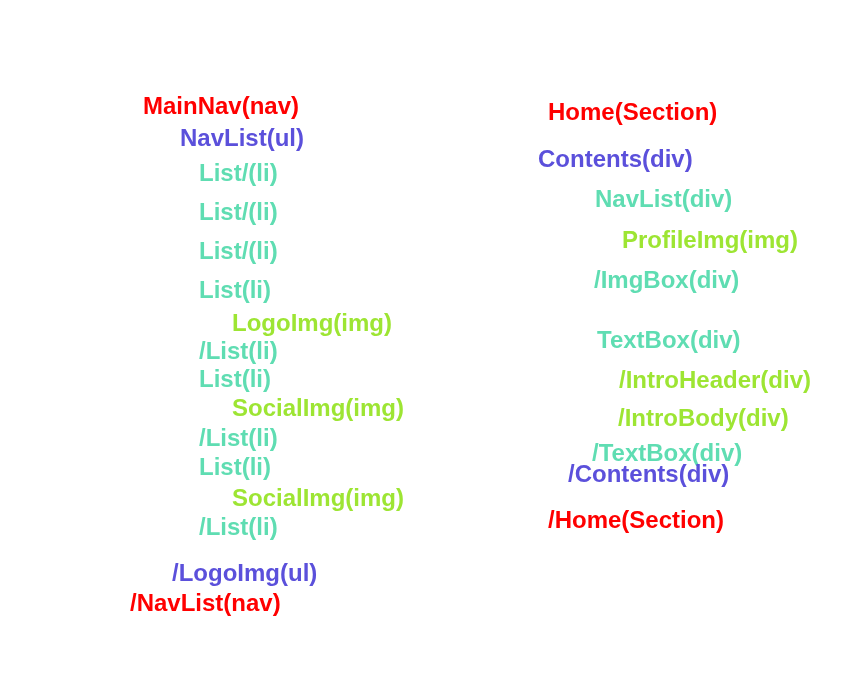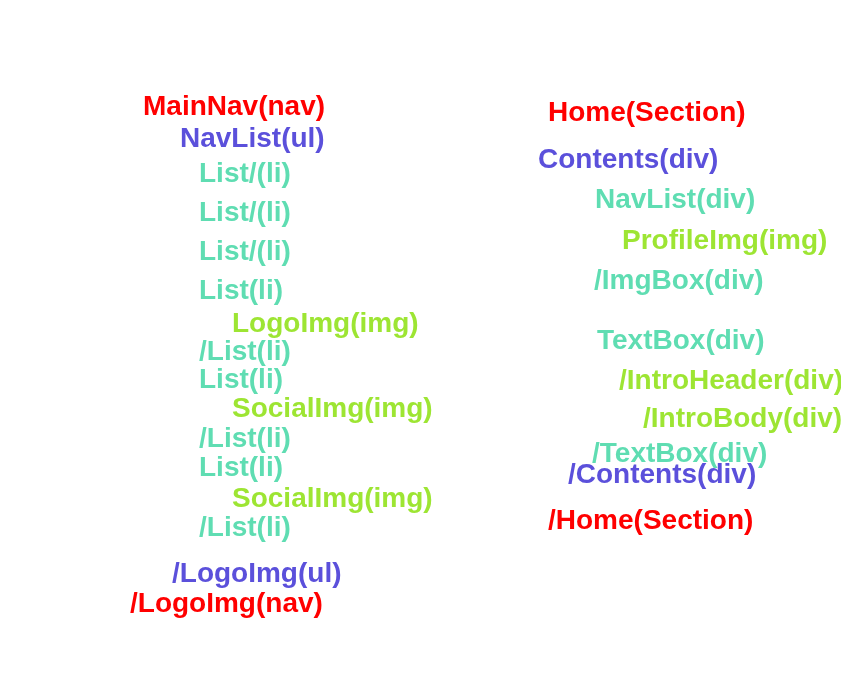--- a/index.html
+++ b/index.html
@@ -14,21 +14,21 @@
     background: var(--background, #ffffff);
     font-family: "Liberation Sans", sans-serif;
   }
   .diagram {
     position: absolute;
     inset: 0;
   }
   .node {
     position: absolute;
     font-weight: 700;
-    font-size: 28px;
+    font-size: 24px;
     line-height: 24px;
     white-space: pre;
     text-align: right;
   }
   .sec  { color: var(--level-section,   #ff0000); }
   .cont { color: var(--level-container, #5b50db); }
   .box  { color: var(--level-box,       #5fddb2); }
   .leaf { color: var(--level-leaf,      #9de533); }
 </style>
 </head>
@@ -45,30 +45,30 @@
     <div class="node box" style="left:199px;top:278px">List(li)</div>
     <div class="node leaf" style="left:232px;top:311px">LogoImg(img)</div>
     <div class="node box" style="left:199px;top:339px">/List(li)</div>
     <div class="node box" style="left:199px;top:367px">List(li)</div>
     <div class="node leaf" style="left:232px;top:396px">SocialImg(img)</div>
     <div class="node box" style="left:199px;top:426px">/List(li)</div>
     <div class="node box" style="left:199px;top:455px">List(li)</div>
     <div class="node leaf" style="left:232px;top:486px">SocialImg(img)</div>
     <div class="node box" style="left:199px;top:515px">/List(li)</div>
     <div class="node cont" style="left:172px;top:561px">/LogoImg(ul)</div>
-    <div class="node sec" style="left:130px;top:591px">/LogoImg(nav)</div>
+    <div class="node sec" style="left:130px;top:591px">/NavList(nav)</div>
   </div>
 
   <div>
     <div class="node sec" style="left:548px;top:100px">Home(Section)</div>
     <div class="node cont" style="left:538px;top:147px">Contents(div)</div>
     <div class="node box" style="left:595px;top:187px">NavList(div)</div>
     <div class="node leaf" style="left:622px;top:228px">ProfileImg(img)</div>
     <div class="node box" style="left:594px;top:268px">/ImgBox(div)</div>
     <div class="node box" style="left:597px;top:328px">TextBox(div)</div>
     <div class="node leaf" style="left:619px;top:368px">/IntroHeader(div)</div>
-    <div class="node leaf" style="left:643px;top:406px">/IntroBody(div)</div>
+    <div class="node leaf" style="left:618px;top:406px">/IntroBody(div)</div>
     <div class="node box" style="left:592px;top:441px">/TextBox(div)</div>
     <div class="node cont" style="left:568px;top:462px">/Contents(div)</div>
     <div class="node sec" style="left:548px;top:508px">/Home(Section)</div>
   </div>
 
 </div>
 
 </body></html>

